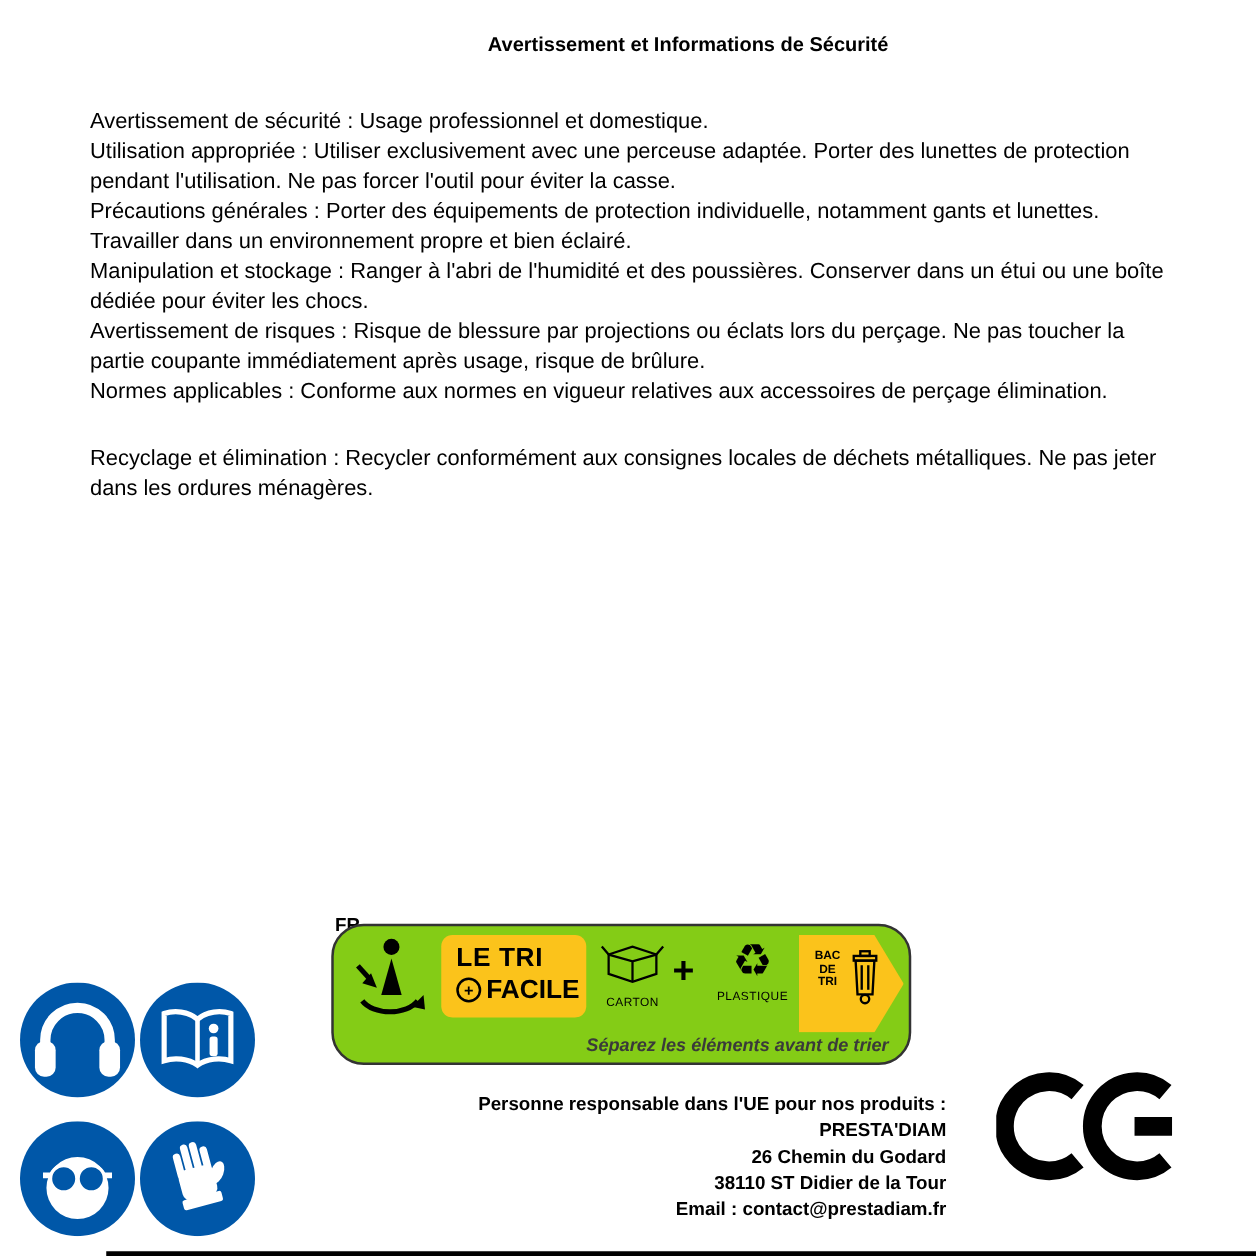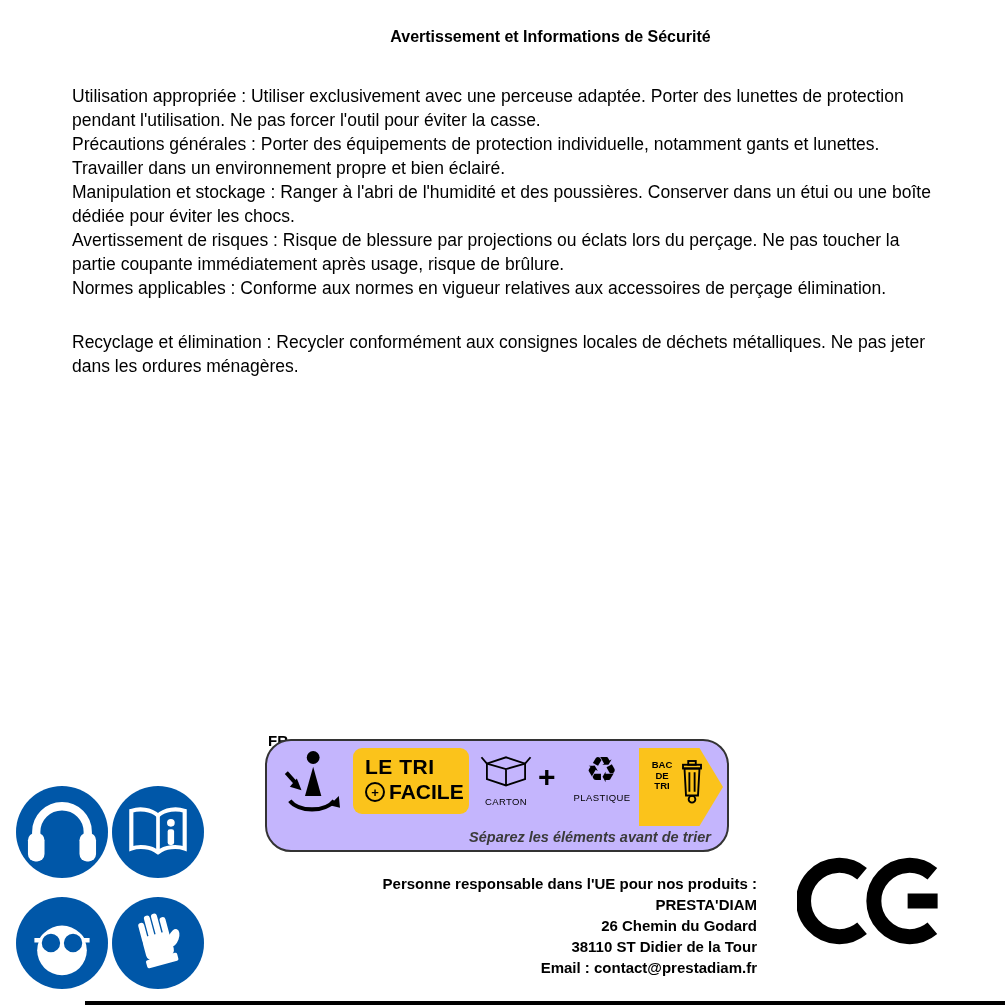--- a/index.html
+++ b/index.html
@@ -14,21 +14,21 @@
   .body-text p { margin:0; }
   .body-text p.spaced { margin-top:30px; }
 
   .picto { position:absolute; width:92px; height:92px; }
   .picto-bg { fill:var(--pictogram_blue); }
   .lens { fill:var(--pictogram_blue); stroke:#fff; stroke-width:3; }
 
   .fr-code { position:absolute; left:268px; top:732px; font-size:15px; font-weight:700; }
 
   .info-tri { position:absolute; left:265px; top:739px; width:464px; height:113px;
-              background:#c4b5fd; border:2px solid #333; border-radius:26px; box-sizing:border-box; }
+              background:#84cc16; border:2px solid #333; border-radius:26px; box-sizing:border-box; }
   .triman { position:absolute; left:10px; top:6px; }
   .tri-box { position:absolute; left:86px; top:7px; width:116px; height:66px;
              background:var(--label_yellow); border-radius:9px; padding:7px 0 0 12px; box-sizing:border-box; }
   .tri-line1 { font-size:21px; font-weight:800; letter-spacing:.5px; }
   .tri-line2 { font-size:21px; font-weight:800; display:flex; align-items:center; gap:4px; margin-top:1px; }
   .plus-circle { display:inline-flex; width:16px; height:16px; border:2.2px solid #000; border-radius:50%;
                  font-size:13px; font-weight:800; align-items:center; justify-content:center; flex:0 0 auto; }
   .material { position:absolute; top:9px; text-align:center; }
   .mat-carton { left:206px; width:66px; }
   .mat-plastique { left:298px; width:74px; }
@@ -52,20 +52,21 @@
   .bottom-rule { position:absolute; left:85px; right:0; bottom:0; height:4px; background:#000; }
 </style>
 </head>
 <body>
 
 <div class="page">
 
   <div class="doc-title">Avertissement et Informations de Sécurité</div>
 
   <div class="body-text">
+    <p>Avertissement de sécurité : Usage professionnel et domestique.</p>
     <p>Utilisation appropriée : Utiliser exclusivement avec une perceuse adaptée. Porter des lunettes de protection pendant l'utilisation. Ne pas forcer l'outil pour éviter la casse.</p>
     <p>Précautions générales : Porter des équipements de protection individuelle, notamment gants et lunettes. Travailler dans un environnement propre et bien éclairé.</p>
     <p>Manipulation et stockage : Ranger à l'abri de l'humidité et des poussières. Conserver dans un étui ou une boîte dédiée pour éviter les chocs.</p>
     <p>Avertissement de risques : Risque de blessure par projections ou éclats lors du perçage. Ne pas toucher la partie coupante immédiatement après usage, risque de brûlure.</p>
     <p>Normes applicables : Conforme aux normes en vigueur relatives aux accessoires de perçage élimination.</p>
     <p class="spaced">Recyclage et élimination : Recycler conformément aux consignes locales de déchets métalliques. Ne pas jeter dans les ordures ménagères.</p>
   </div>
 
   <svg class="picto" style="left:16px; top:786px;" viewBox="0 0 100 100">
     <circle class="picto-bg" cx="50" cy="50" r="50"></circle>

